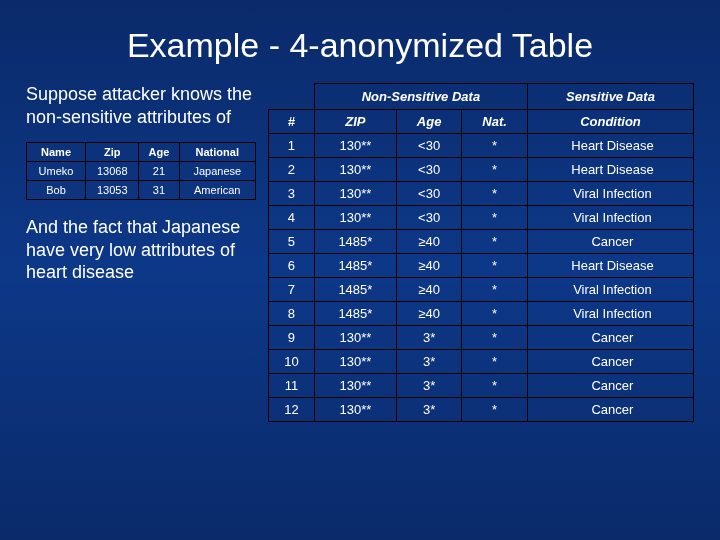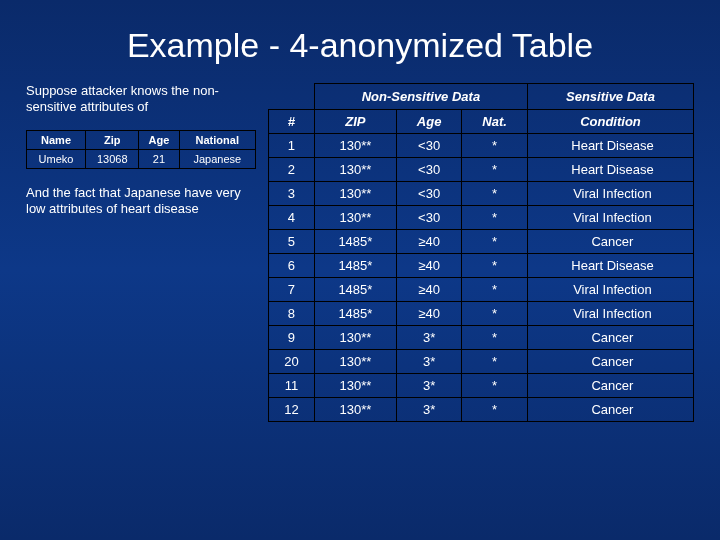--- a/index.html
+++ b/index.html
@@ -28,21 +28,21 @@
   .content {
     display: flex;
     gap: 12px;
   }
   .left {
     width: 230px;
     flex-shrink: 0;
   }
   .para {
     color: #fff;
-    font-size: 13px;
+    font-size: 18px;
     line-height: 1.25;
     margin-bottom: 14px;
   }
   .attacker-table {
     border-collapse: collapse;
     width: 100%;
     font-size: 11px;
     background: transparent;
     margin-bottom: 16px;
   }
@@ -109,20 +109,26 @@
             <th>Age</th>
             <th>National</th>
           </tr>
         </thead>
         <tbody>
             <tr>
               <td>Umeko</td>
               <td>13068</td>
               <td>21</td>
               <td>Japanese</td>
+            </tr>
+            <tr>
+              <td>Bob</td>
+              <td>13053</td>
+              <td>31</td>
+              <td>American</td>
             </tr>
           </tbody>
       </table>
 
       <div class="para">And the fact that Japanese have very low attributes of heart disease</div>
     </div>
 
     <div class="right">
       <table class="main-table">
         <thead>
@@ -197,21 +203,21 @@
               <td class="cond">Viral Infection</td>
             </tr>
             <tr>
               <td>9</td>
               <td>130**</td>
               <td>3*</td>
               <td>*</td>
               <td class="cond">Cancer</td>
             </tr>
             <tr>
-              <td>20</td>
+              <td>10</td>
               <td>130**</td>
               <td>3*</td>
               <td>*</td>
               <td class="cond">Cancer</td>
             </tr>
             <tr>
               <td>11</td>
               <td>130**</td>
               <td>3*</td>
               <td>*</td>

